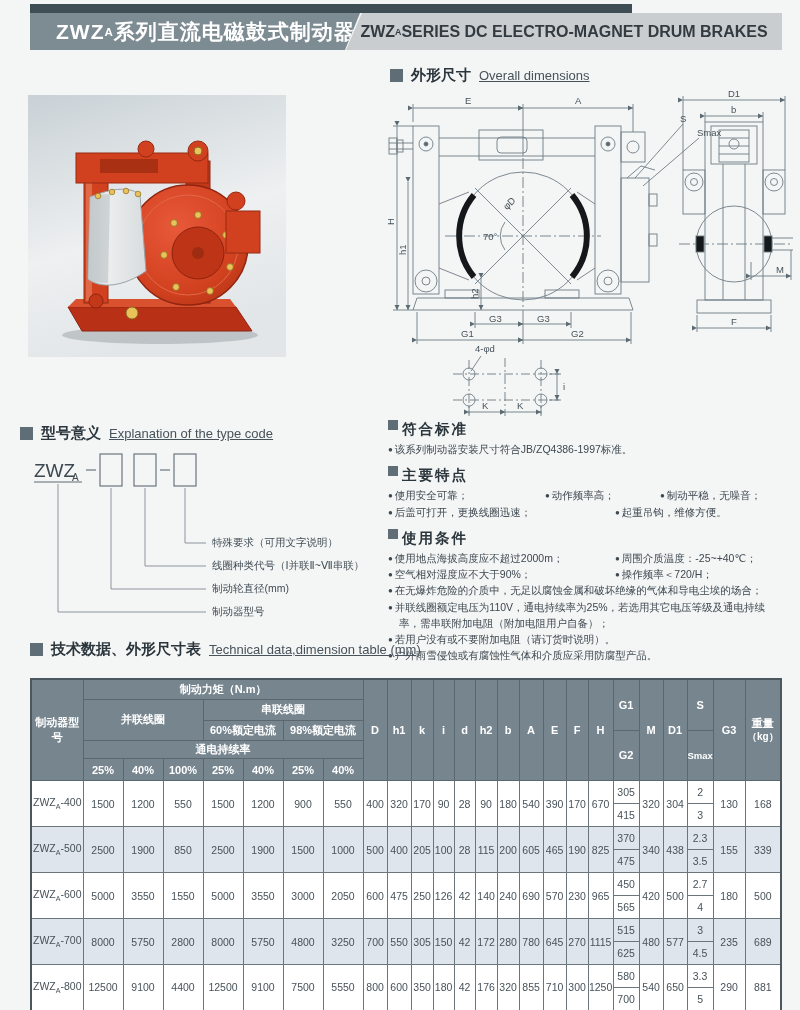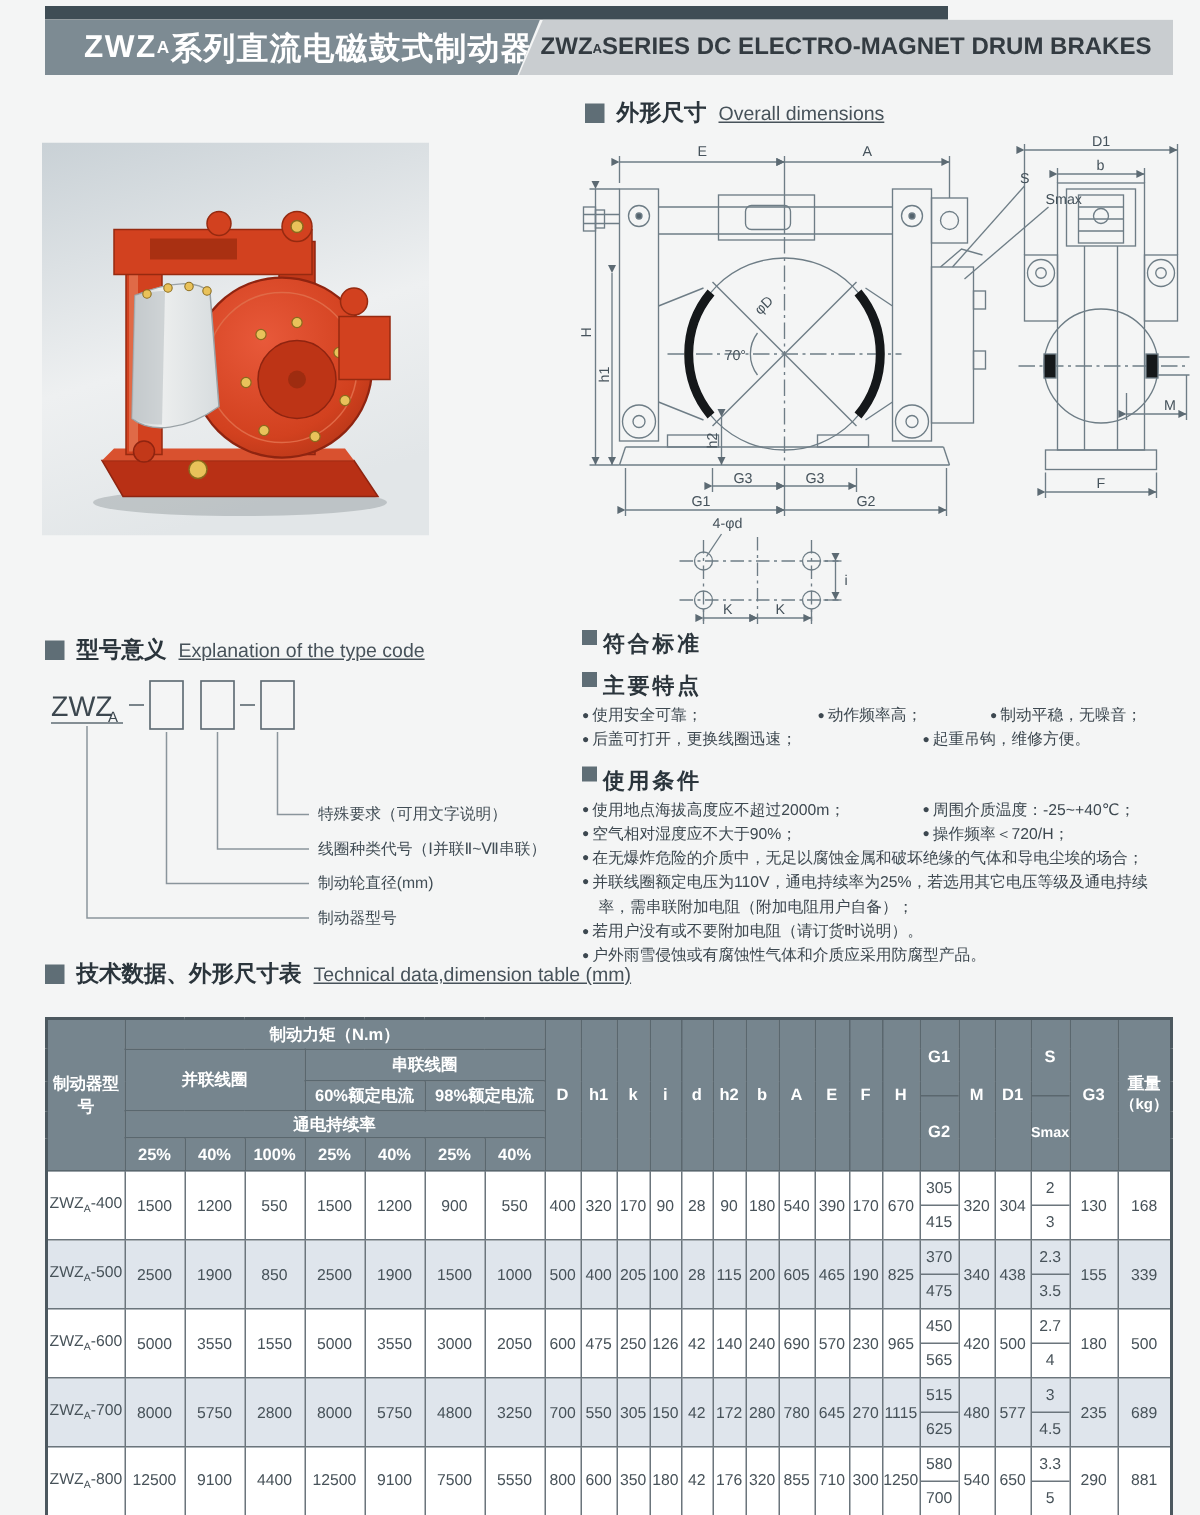--- a/index.html
+++ b/index.html
@@ -312,21 +312,21 @@
     <text x="134" y="323">K</text>
     <text x="180" y="304">i</text>
     <text x="345" y="11">D1</text>
     <text x="348" y="27">b</text>
     <text x="393" y="187">M</text>
     <text x="348" y="239">F</text>
   </g>
 </svg>
 </div>
 
-<div class="sec-title" style="left:30px;top:424px;">
+<div class="sec-title" style="left:20px;top:424px;">
   <span class="sq"></span>
   <span class="cn">型号意义</span>
   <span class="en">Explanation of the type code</span>
 </div>
 
 <div class="typecode">
 <svg width="362" height="188" viewBox="0 0 362 188">
   <g stroke="#5f6b73" stroke-width="1.1" fill="none">
     <line x1="4" y1="32" x2="52" y2="32"></line>
     <line x1="56" y1="20" x2="66" y2="20"></line>
@@ -351,20 +351,25 @@
   </g>
 </svg>
 </div>
 
 <div class="info-col">
   <div class="info-sec">
     <div class="ititle">
       <span class="sq"></span>
       <span class="t">符合标准</span>
     </div>
+    <div>
+        <div class="b-line">
+          <span class="b-item"><span class="dot">●</span>该系列制动器安装尺寸符合JB/ZQ4386-1997标准。</span>
+        </div>
+      </div>
   </div>
   <div class="info-sec">
     <div class="ititle">
       <span class="sq"></span>
       <span class="t">主要特点</span>
     </div>
     <div>
         <div class="b-line feat3">
           <span class="b-item"><span class="dot">●</span>使用安全可靠；</span>
           <span class="b-item"><span class="dot">●</span>动作频率高；</span>

